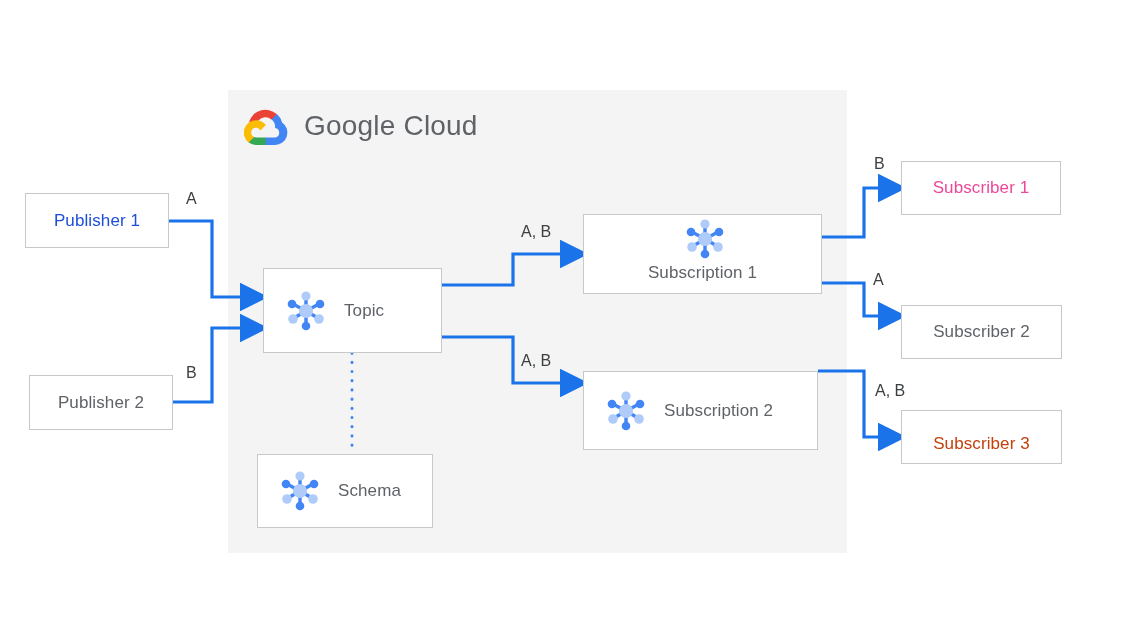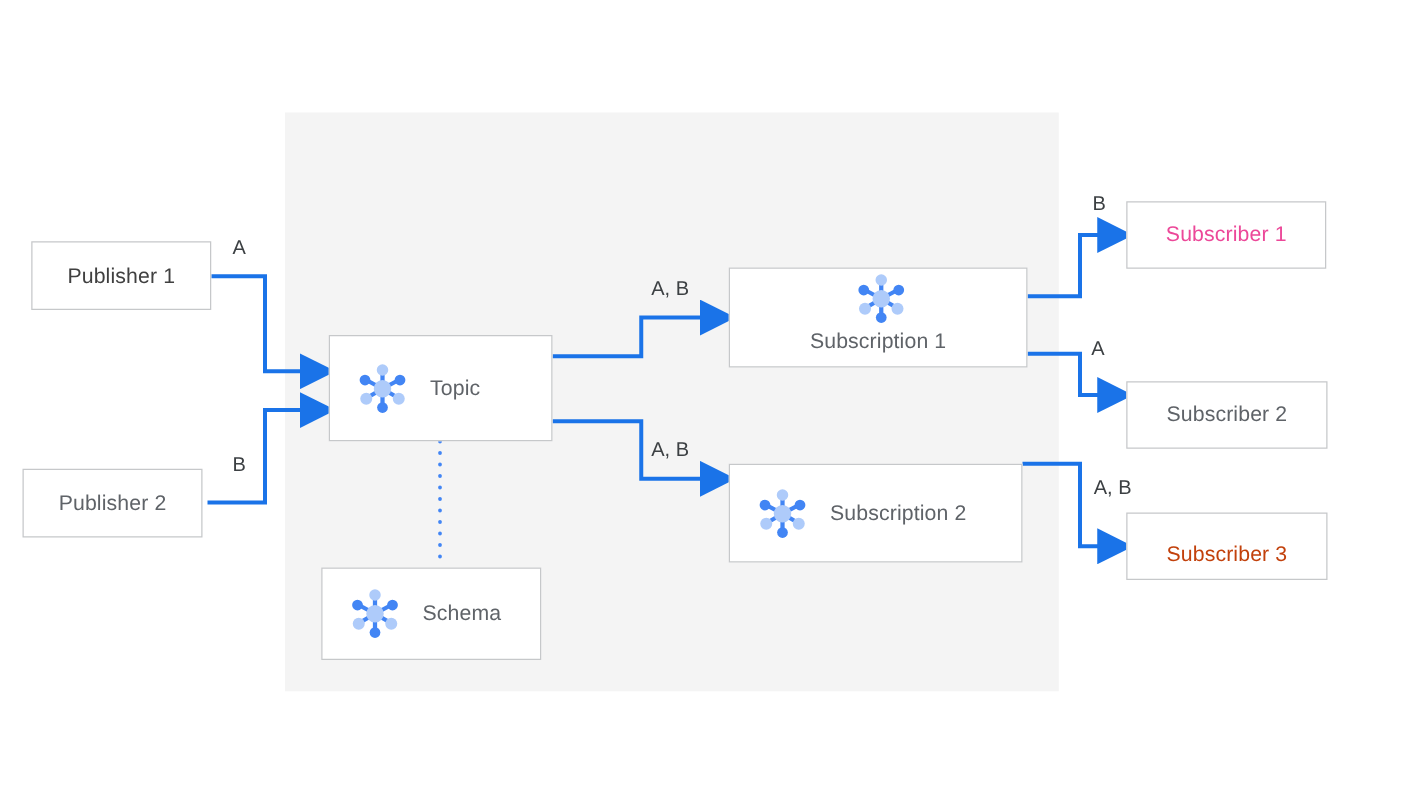--- a/index.html
+++ b/index.html
@@ -74,20 +74,29 @@
     letter-spacing: 0.2px;
   }
 </style>
 </head>
 <body>
 
 <div id="canvas">
 
   <div id="cloud-panel" style="left: 228px; top: 90px; width: 619px; height: 463px; background: rgb(244, 244, 244);"></div>
 
+  <div id="brand" style="left: 244px; top: 107px;">
+    <svg width="46" height="38" viewBox="0 0 46 38">
+      <path d="M27.4 12.4h1.3l3.8-3.8.2-1.6A17.1 17.1 0 0 0 4.9 15.4a2 2 0 0 1 1.3-.1l7.6-1.3s.4-.6.6-.6a9.5 9.5 0 0 1 13-1z" fill="#ea4335"></path>
+      <path d="M38.1 15.4a17.1 17.1 0 0 0-5.2-8.3l-5.3 5.3a9.5 9.5 0 0 1 3.5 7.5v1a4.8 4.8 0 0 1 0 9.5h-9.5l-1 1v5.7l1 .9h9.5a12.4 12.4 0 0 0 7-22.6z" fill="#4285f4"></path>
+      <path d="M12.1 38h9.5V30.4h-9.5a4.7 4.7 0 0 1-2-.4l-1.3.4-3.8 3.8-.3 1.3A12.3 12.3 0 0 0 12.1 38z" fill="#34a853"></path>
+      <path d="M12.1 13.2A12.4 12.4 0 0 0 4.6 35.4l5.5-5.5a4.8 4.8 0 1 1 6.3-6.3l5.5-5.5a12.3 12.3 0 0 0-9.8-4.9z" fill="#fbbc05"></path>
+    </svg>
+    <span id="brand-text">Google Cloud</span>
+  </div>
 
   <svg id="diagram-svg" width="1122" height="629">
     <defs>
       <marker id="arrowhead" markerWidth="9" markerHeight="9" refX="1" refY="4.5" orient="auto" markerUnits="strokeWidth">
         <path d="M0,0 L9,4.5 L0,9 z" fill="#1a73e8"></path>
       </marker>
     </defs>
 
     <path d="M169,221 L212,221 L212,297 L243,297" fill="none" stroke="#1a73e8" stroke-width="3.2" marker-end="url(#arrowhead)"></path>
 
@@ -101,23 +110,23 @@
 
     <path d="M822,237 L864,237 L864,188 L881,188" fill="none" stroke="#1a73e8" stroke-width="3.2" marker-end="url(#arrowhead)"></path>
 
     <path d="M822,283 L864,283 L864,316 L881,316" fill="none" stroke="#1a73e8" stroke-width="3.2" marker-end="url(#arrowhead)"></path>
 
     <path d="M818,371 L864,371 L864,437 L881,437" fill="none" stroke="#1a73e8" stroke-width="3.2" marker-end="url(#arrowhead)"></path>
   </svg>
 
   <div id="nodes-layer">
       <div class="node-box" style="left: 25px; top: 193px; width: 144px; height: 55px; border-color: rgb(198, 200, 202);">
-        <span class="node-label" style="color: #404040;">Publisher 1</span>
-      </div>
-      <div class="node-box" style="left: 18px; top: 375px; width: 144px; height: 55px; border-color: rgb(198, 200, 202);">
+        <span class="node-label" style="color: #1d4ed8;">Publisher 1</span>
+      </div>
+      <div class="node-box" style="left: 29px; top: 375px; width: 144px; height: 55px; border-color: rgb(198, 200, 202);">
         <span class="node-label" style="color: rgb(95, 99, 104);">Publisher 2</span>
       </div>
       <div class="node-box with-icon" style="left: 263px; top: 268px; width: 179px; height: 85px; border-color: rgb(198, 200, 202);">
         <svg class="node-icon" width="48" height="48" viewBox="0 0 48 48">
     <line x1="24" y1="24" x2="24" y2="10" stroke="#4285f4" stroke-width="3.4"></line>
     <line x1="24" y1="24" x2="24" y2="38" stroke="#4285f4" stroke-width="3.4"></line>
     <line x1="24" y1="24" x2="11" y2="17" stroke="#4285f4" stroke-width="3.4"></line>
     <line x1="24" y1="24" x2="37" y2="17" stroke="#4285f4" stroke-width="3.4"></line>
     <line x1="24" y1="24" x2="12" y2="31" stroke="#4285f4" stroke-width="3.4"></line>
     <line x1="24" y1="24" x2="36" y2="31" stroke="#4285f4" stroke-width="3.4"></line>

